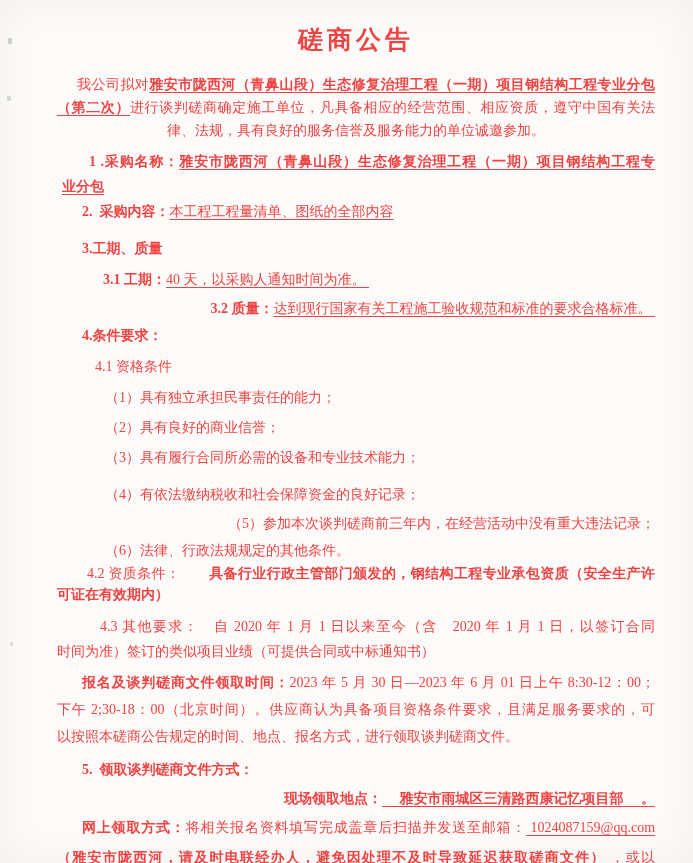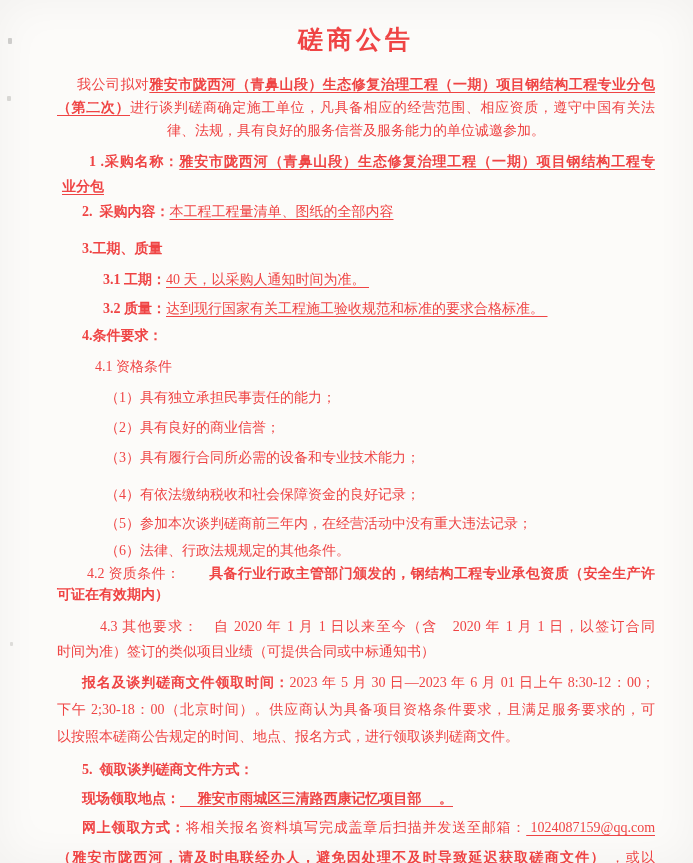--- a/index.html
+++ b/index.html
@@ -28,21 +28,21 @@
   .ind5{padding-left:5px;}
   .ind20{padding-left:20px;}
   .ind25{padding-left:25px;}
   .ind30{padding-left:30px;}
   .ind32{padding-left:32px;}
   .ind38{padding-left:38px;}
   .ind43{padding-left:43px;}
   .ind46{padding-left:46px;}
   .ind48{padding-left:48px;}
   .mt1{margin-top:12px;}.mt2{margin-top:2px;}.mt3{margin-top:12px;}
-  .mt4{margin-top:4px;}.mt5{margin-top:5px;}.mt6{margin-top:6px;}
+  .mt4{margin-top:4px;text-align:right;}.mt5{margin-top:5px;}.mt6{margin-top:6px;}
   .mt7{margin-top:7px;}.mt9{margin-top:9px;}.mt22{margin-top:17px;}
   .speck{position:absolute;background:#9a9a96;border-radius:1px;}
   .sp1{left:8px;top:38px;width:4px;height:6px;opacity:.45;}
   .sp2{left:7px;top:96px;width:4px;height:5px;opacity:.35;}
   .sp3{left:10px;top:642px;width:3px;height:4px;opacity:.3;}
 </style>
 </head>
 <body>
 
 <div class="page">

